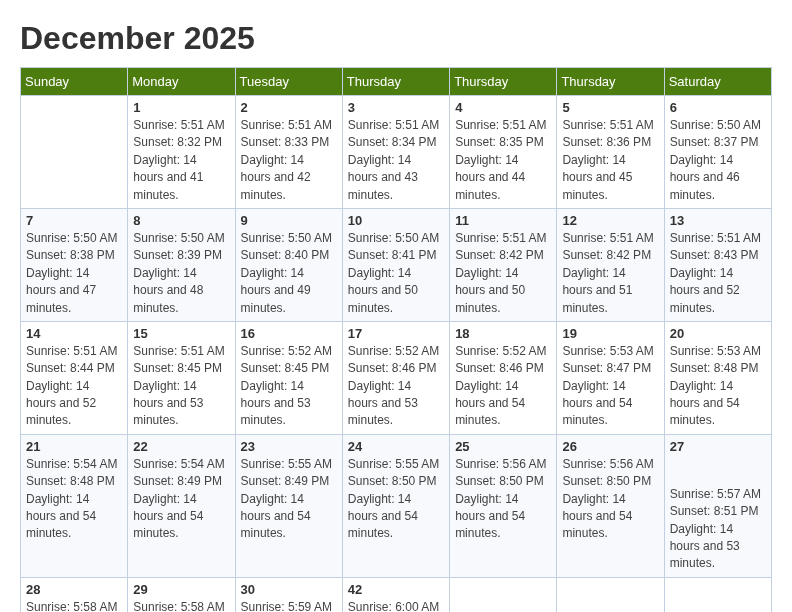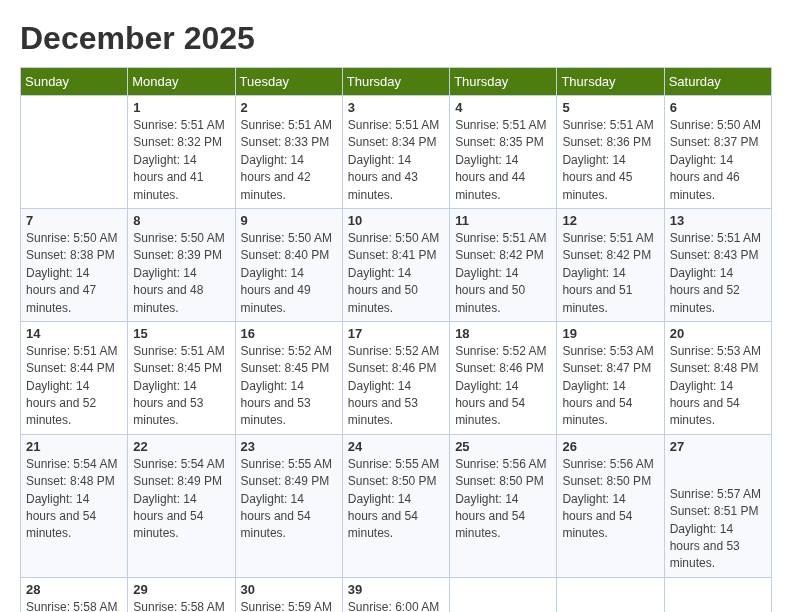--- a/index.html
+++ b/index.html
@@ -280,21 +280,21 @@
 Sunset: 8:51 PM
 Daylight: 14 hours and 52 minutes.</div>
         </td>
         <td>
           <span class="day-num">30</span>
           <div class="day-info" style="white-space: pre-line;">Sunrise: 5:59 AM
 Sunset: 8:51 PM
 Daylight: 14 hours and 52 minutes.</div>
         </td>
         <td>
-          <span class="day-num">39</span>
+          <span class="day-num">42</span>
           <div class="day-info" style="white-space: pre-line; text-decoration: underline;">Sunrise: 6:00 AM
 Sunset: 8:52 PM
 Daylight: 14 hours and 51 minutes.</div>
         </td>
         <td class="empty-cell"></td>
         <td class="empty-cell"></td>
         <td class="empty-cell"></td>
       </tr>
     </tbody>
 </table>

